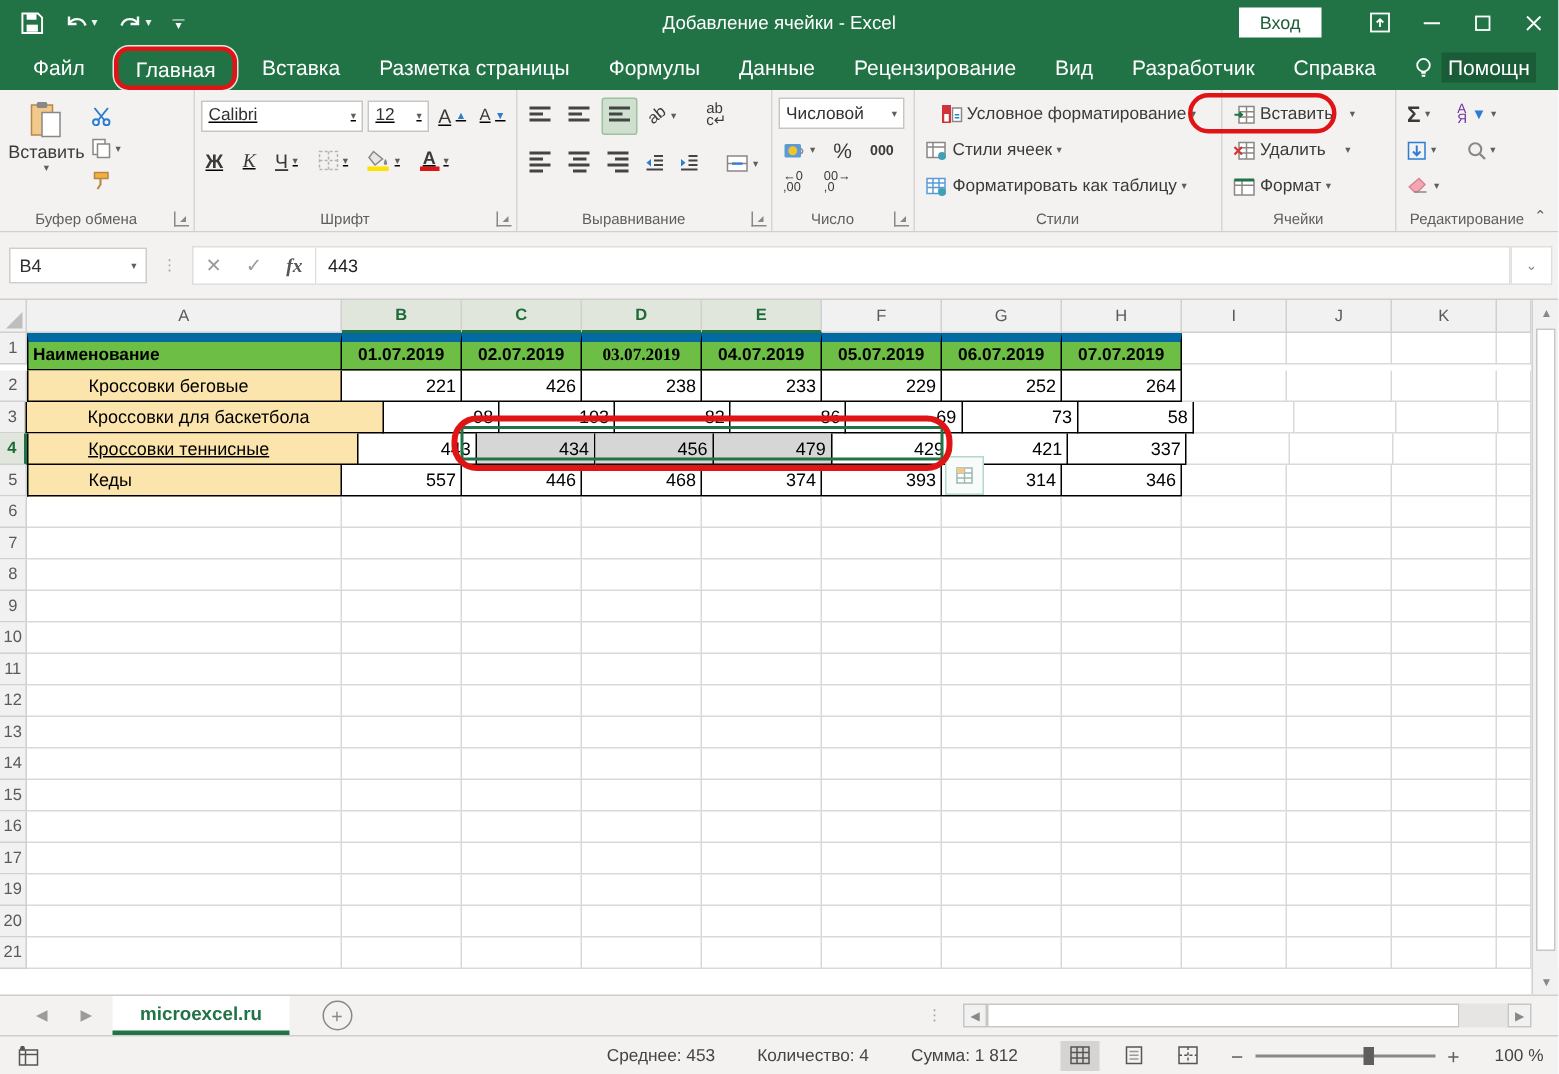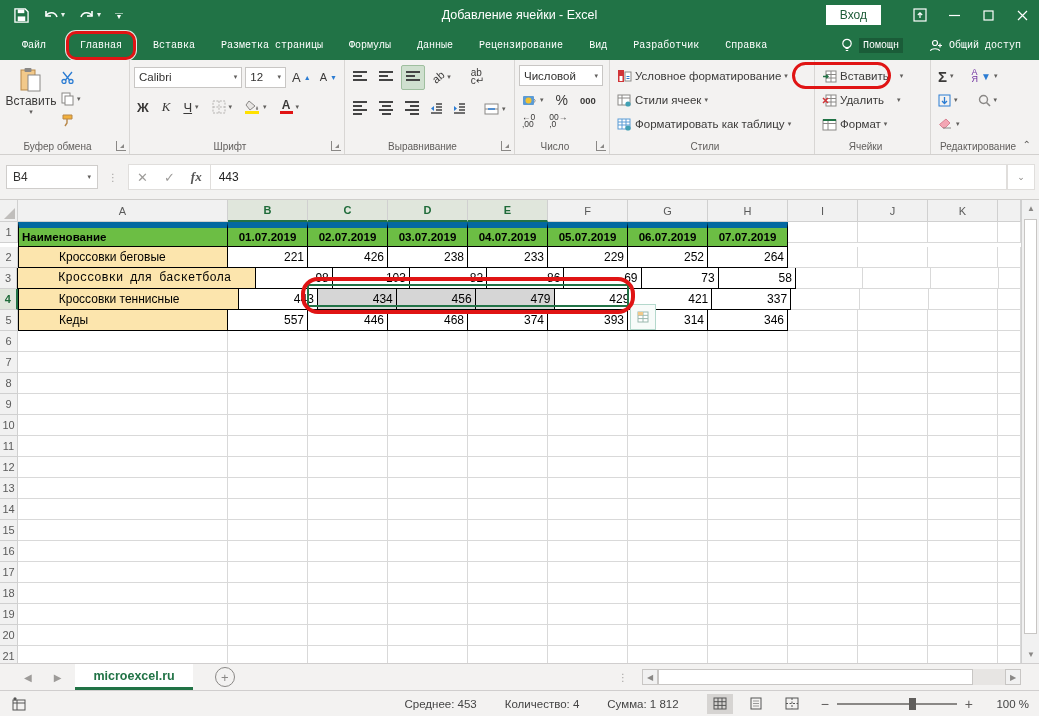--- a/index.html
+++ b/index.html
@@ -13,21 +13,21 @@
   .qat .qbtn { display:flex; align-items:center; color:#fff; font-size:15px; line-height:1; }
   .qat .dd { font-size:8px; margin-left:2px; opacity:.9; }
   .tb-title { position:absolute; left:0; right:0; text-align:center; font-size:12.5px; pointer-events:none; }
   .tb-right { margin-left:auto; display:flex; align-items:center; height:100%; }
   .signin { background:#fff; color:#1e5c38; font-size:12px; padding:3px 14px; margin-right:22px; cursor:pointer; }
   .winbtn { width:34px; height:30px; display:flex; align-items:center; justify-content:center; color:#fff; font-size:12px; }
   .winbtn svg { display:block; }
 
   
   .tabsrow { position:absolute; left:0; top:30px; width:100%; height:30px; background:#217346; display:flex; align-items:stretch; color:#fff; }
-  .rtab { display:flex; align-items:center; padding:0 13px; font-size:10px; white-space:nowrap; cursor:pointer;font-family:Liberation Mono, monospace; }
+  .rtab { display:flex; align-items:center; padding:0 13px; font-size:14px; white-space:nowrap; cursor:pointer; }
   .rtab.file { padding:0 16px; margin-left:6px; }
   .rtab.active { position:relative; margin:1px 4px 0 4px; padding:0 11px; border:3px solid #e01414; border-radius:10px; box-shadow:0 0 0 1px rgba(255,255,255,.85); background:#217346; }
   .tabs-right { margin-left:auto; display:flex; align-items:stretch; }
   .rtab.dark { background:#1a5c38; }
   .rtab .ticon { margin-right:6px; display:flex; align-items:center; }
 
   
   .ribbon { position:absolute; left:0; top:60px; width:100%; height:95px; background:#f3f2f1; border-bottom:1px solid #d2d0ce; display:flex; }
   .grp { position:relative; height:100%; border-right:1px solid #d8d6d4; padding:4px 4px 18px 4px; }
   .grp-label { position:absolute; left:0; right:14px; bottom:2px; text-align:center; font-size:10px; color:#605e5c; white-space:nowrap; }
@@ -234,21 +234,21 @@
                 <path d="M2 1h9v4H2z" fill="#f2b03c" stroke="#b78748"></path>
                 <path d="M6 5v4l-2 3" stroke="#b78748" stroke-width="1.4" fill="none"></path>
               </svg>
           </span>
         </div>
       </div>
       <span class="grp-label">Буфер обмена</span>
       <span class="launcher"></span>
     </div>
 
-    <div class="grp" style="width:215px;">
+    <div class="grp" style="width:215px;text-decoration:underline;">
       <div class="rowline" style="gap:3px;">
         <span class="combo" style="width:112px;">
             <span>Calibri</span>
             <span class="dd7">▾</span>
           </span>
         <span class="combo" style="width:42px;">
             <span>12</span>
             <span class="dd7">▾</span>
           </span>
         <span class="rb" style="font-size:13px;">A<span style="font-size:7px;color:#2b7cd3;">▲</span></span>
@@ -346,21 +346,21 @@
       </div>
       <div class="rowline" style="gap:8px;height:20px;">
         <span class="rb" style="font-size:8.5px;line-height:7px;">←0<br>,00</span>
         <span class="rb" style="font-size:8.5px;line-height:7px;">00→<br>,0</span>
       </div>
       <span class="grp-label">Число</span>
       <span class="launcher"></span>
     </div>
 
     <div class="grp" style="width:205px;">
-      <div class="rowline" style="height:24px;">
+      <div class="rowline" style="height:24px;justify-content:center;">
         <span class="rb">
           <svg width="15" height="14" viewBox="0 0 15 14">
               <rect x="1" y="1" width="6" height="12" fill="#d13438"></rect>
               <rect x="2.5" y="7" width="3" height="5" fill="#fff"></rect>
               <rect x="8" y="3" width="6" height="9" fill="#fff" stroke="#8a8886"></rect>
               <path d="M9.5 7.5h3M9.5 9.5h3" stroke="#2b7cd3"></path>
             </svg>
           <span>Условное форматирование</span>
             <span class="dd7">▾</span>
         </span>
@@ -500,21 +500,21 @@
         <div class="colhead" style="width: 70px;">I</div>
         <div class="colhead" style="width: 70px;">J</div>
         <div class="colhead" style="width: 70px;">K</div>
         <div class="colhead" style="width: 23px;"></div>
       </div>
       <div class="gridrow">
         <div class="rowhead">1</div>
         <div class="cell tb ghead btop left bleft" style="width: 210px;">Наименование</div>
         <div class="cell tb ghead btop" style="width: 80px;">01.07.2019</div>
         <div class="cell tb ghead btop" style="width: 80px;">02.07.2019</div>
-        <div class="cell tb ghead btop" style="width: 80px;">03.07.2019</div>
+        <div class="cell tb ghead btop" style="width: 80px; font-family: Liberation Serif, serif;">03.07.2019</div>
         <div class="cell tb ghead btop" style="width: 80px;">04.07.2019</div>
         <div class="cell tb ghead btop" style="width: 80px;">05.07.2019</div>
         <div class="cell tb ghead btop" style="width: 80px;">06.07.2019</div>
         <div class="cell tb ghead btop" style="width: 80px;">07.07.2019</div>
         <div class="cell" style="width: 70px;"></div>
         <div class="cell" style="width: 70px;"></div>
         <div class="cell" style="width: 70px;"></div>
         <div class="cell" style="width: 23px;"></div>
       </div>
       <div class="gridrow">
@@ -527,36 +527,36 @@
         <div class="cell tb num" style="width: 80px;">229</div>
         <div class="cell tb num" style="width: 80px;">252</div>
         <div class="cell tb num" style="width: 80px;">264</div>
         <div class="cell" style="width: 70px;"></div>
         <div class="cell" style="width: 70px;"></div>
         <div class="cell" style="width: 70px;"></div>
         <div class="cell" style="width: 23px;"></div>
       </div>
       <div class="gridrow">
         <div class="rowhead">3</div>
-        <div class="cell tb tan bleft" style="width: 246px; font-family: Liberation Mono, monospace;">Кроссовки для баскетбола</div>
+        <div class="cell tb tan bleft" style="width: 246px;">Кроссовки для баскетбола</div>
         <div class="cell tb num" style="width: 80px;">98</div>
         <div class="cell tb num" style="width: 80px;">103</div>
         <div class="cell tb num" style="width: 80px;">82</div>
         <div class="cell tb num" style="width: 80px;">86</div>
         <div class="cell tb num" style="width: 80px;">69</div>
         <div class="cell tb num" style="width: 80px;">73</div>
         <div class="cell tb num" style="width: 80px;">58</div>
         <div class="cell" style="width: 70px;"></div>
         <div class="cell" style="width: 70px;"></div>
         <div class="cell" style="width: 70px;"></div>
         <div class="cell" style="width: 23px;"></div>
       </div>
       <div class="gridrow">
         <div class="rowhead sel">4</div>
-        <div class="cell tb tan bleft" style="width: 224px;">Кроссовки теннисные</div>
+        <div class="cell tb tan bleft" style="width: 224px; text-decoration: underline;">Кроссовки теннисные</div>
         <div class="cell tb num activecell" style="width: 80px;">443</div>
         <div class="cell tb num selcell" style="width: 80px;">434</div>
         <div class="cell tb num selcell" style="width: 80px;">456</div>
         <div class="cell tb num selcell" style="width: 80px;">479</div>
         <div class="cell tb num" style="width: 80px;">429</div>
         <div class="cell tb num" style="width: 80px;">421</div>
         <div class="cell tb num" style="width: 80px;">337</div>
         <div class="cell" style="width: 70px;"></div>
         <div class="cell" style="width: 70px;"></div>
         <div class="cell" style="width: 70px;"></div>
@@ -737,35 +737,20 @@
         <div class="cell" style="width: 80px;"></div>
         <div class="cell" style="width: 80px;"></div>
         <div class="cell" style="width: 80px;"></div>
         <div class="cell" style="width: 70px;"></div>
         <div class="cell" style="width: 70px;"></div>
         <div class="cell" style="width: 70px;"></div>
         <div class="cell" style="width: 23px;"></div>
       </div>
       <div class="gridrow">
         <div class="rowhead">17</div>
-        <div class="cell" style="width: 210px;"></div>
-        <div class="cell" style="width: 80px;"></div>
-        <div class="cell" style="width: 80px;"></div>
-        <div class="cell" style="width: 80px;"></div>
-        <div class="cell" style="width: 80px;"></div>
-        <div class="cell" style="width: 80px;"></div>
-        <div class="cell" style="width: 80px;"></div>
-        <div class="cell" style="width: 80px;"></div>
-        <div class="cell" style="width: 70px;"></div>
-        <div class="cell" style="width: 70px;"></div>
-        <div class="cell" style="width: 70px;"></div>
-        <div class="cell" style="width: 23px;"></div>
-      </div>
-      <div class="gridrow">
-        <div class="rowhead">18</div>
         <div class="cell" style="width: 210px;"></div>
         <div class="cell" style="width: 80px;"></div>
         <div class="cell" style="width: 80px;"></div>
         <div class="cell" style="width: 80px;"></div>
         <div class="cell" style="width: 80px;"></div>
         <div class="cell" style="width: 80px;"></div>
         <div class="cell" style="width: 80px;"></div>
         <div class="cell" style="width: 80px;"></div>
         <div class="cell" style="width: 70px;"></div>
         <div class="cell" style="width: 70px;"></div>

